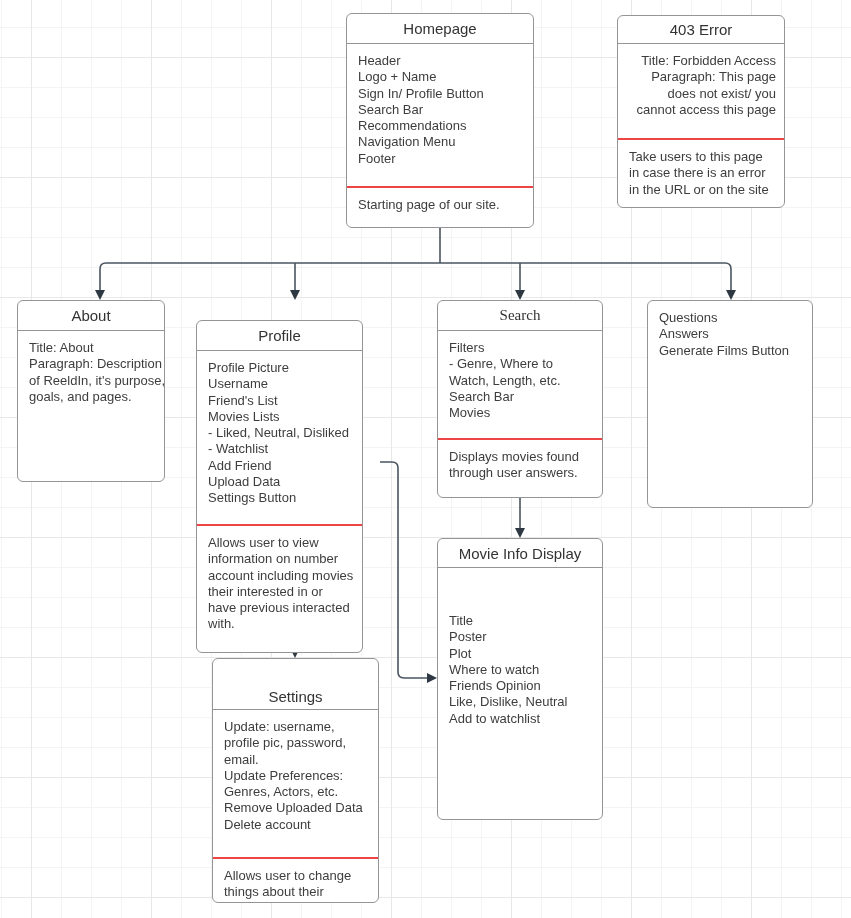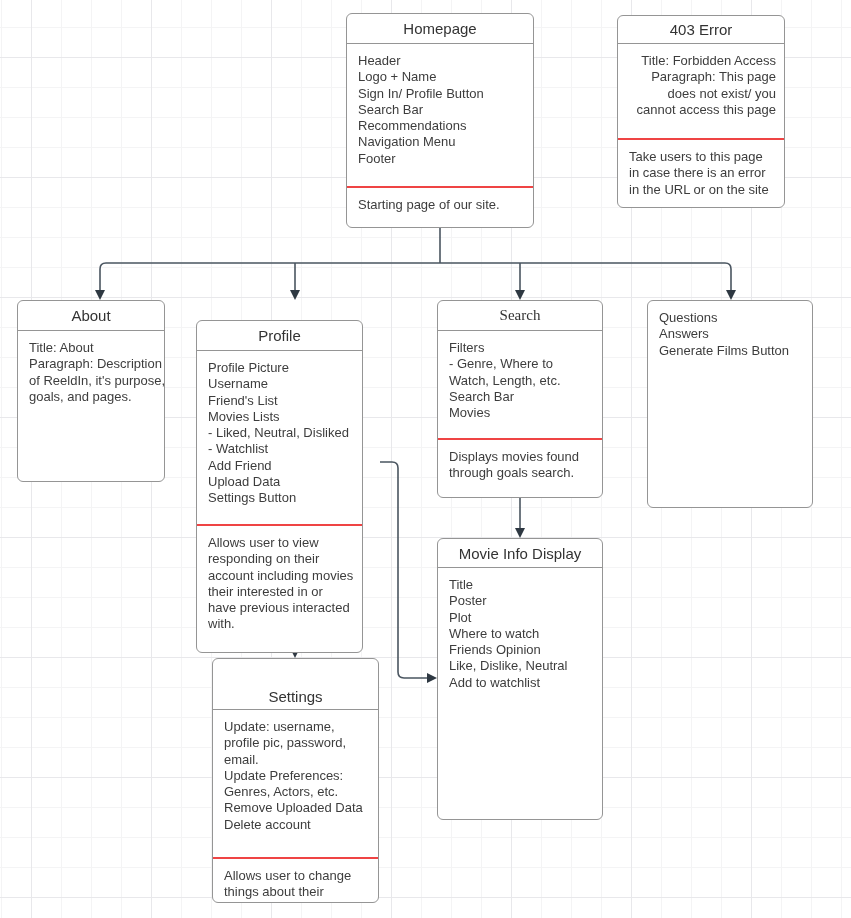--- a/index.html
+++ b/index.html
@@ -132,49 +132,49 @@
         <div class="text-line">Friend's List</div>
         <div class="text-line">Movies Lists</div>
         <div class="text-line">- Liked, Neutral, Disliked</div>
         <div class="text-line">- Watchlist</div>
         <div class="text-line">Add Friend</div>
         <div class="text-line">Upload Data</div>
         <div class="text-line">Settings Button</div>
       </div>
       <div class="node-note">
         <div class="text-line">Allows user to view</div>
-        <div class="text-line">responding on their</div>
+        <div class="text-line">information on number</div>
         <div class="text-line">account including movies</div>
         <div class="text-line">their interested in or</div>
         <div class="text-line">have previous interacted</div>
         <div class="text-line">with.</div>
       </div>
     </div>
     <div class="node" style="left: 437px; top: 300px; width: 166px; height: 198px;">
       <div class="node-title" style="height: 30px; font-family: Liberation Serif, serif;">Search</div>
       <div class="node-body" style="height: 107px;">
         <div class="text-line">Filters</div>
         <div class="text-line">- Genre, Where to</div>
         <div class="text-line">Watch, Length, etc.</div>
         <div class="text-line">Search Bar</div>
         <div class="text-line">Movies</div>
       </div>
       <div class="node-note">
         <div class="text-line">Displays movies found</div>
-        <div class="text-line">through goals search.</div>
+        <div class="text-line">through user answers.</div>
       </div>
     </div>
     <div class="node" style="left: 647px; top: 300px; width: 166px; height: 208px;">
       <div class="node-body" style="height: 75px;">
         <div class="text-line">Questions</div>
         <div class="text-line">Answers</div>
         <div class="text-line">Generate Films Button</div>
       </div>
     </div>
-    <div class="node" style="left: 437px; top: 538px; width: 166px; height: 282px;">
+    <div class="node" style="left: 437px; top: 538px; width: 166px; height: 282px; gap: 36px;">
       <div class="node-title" style="height: 29px;">Movie Info Display</div>
       <div class="node-body" style="height: 141px;">
         <div class="text-line">Title</div>
         <div class="text-line">Poster</div>
         <div class="text-line">Plot</div>
         <div class="text-line">Where to watch</div>
         <div class="text-line">Friends Opinion</div>
         <div class="text-line">Like, Dislike, Neutral</div>
         <div class="text-line">Add to watchlist</div>
       </div>

